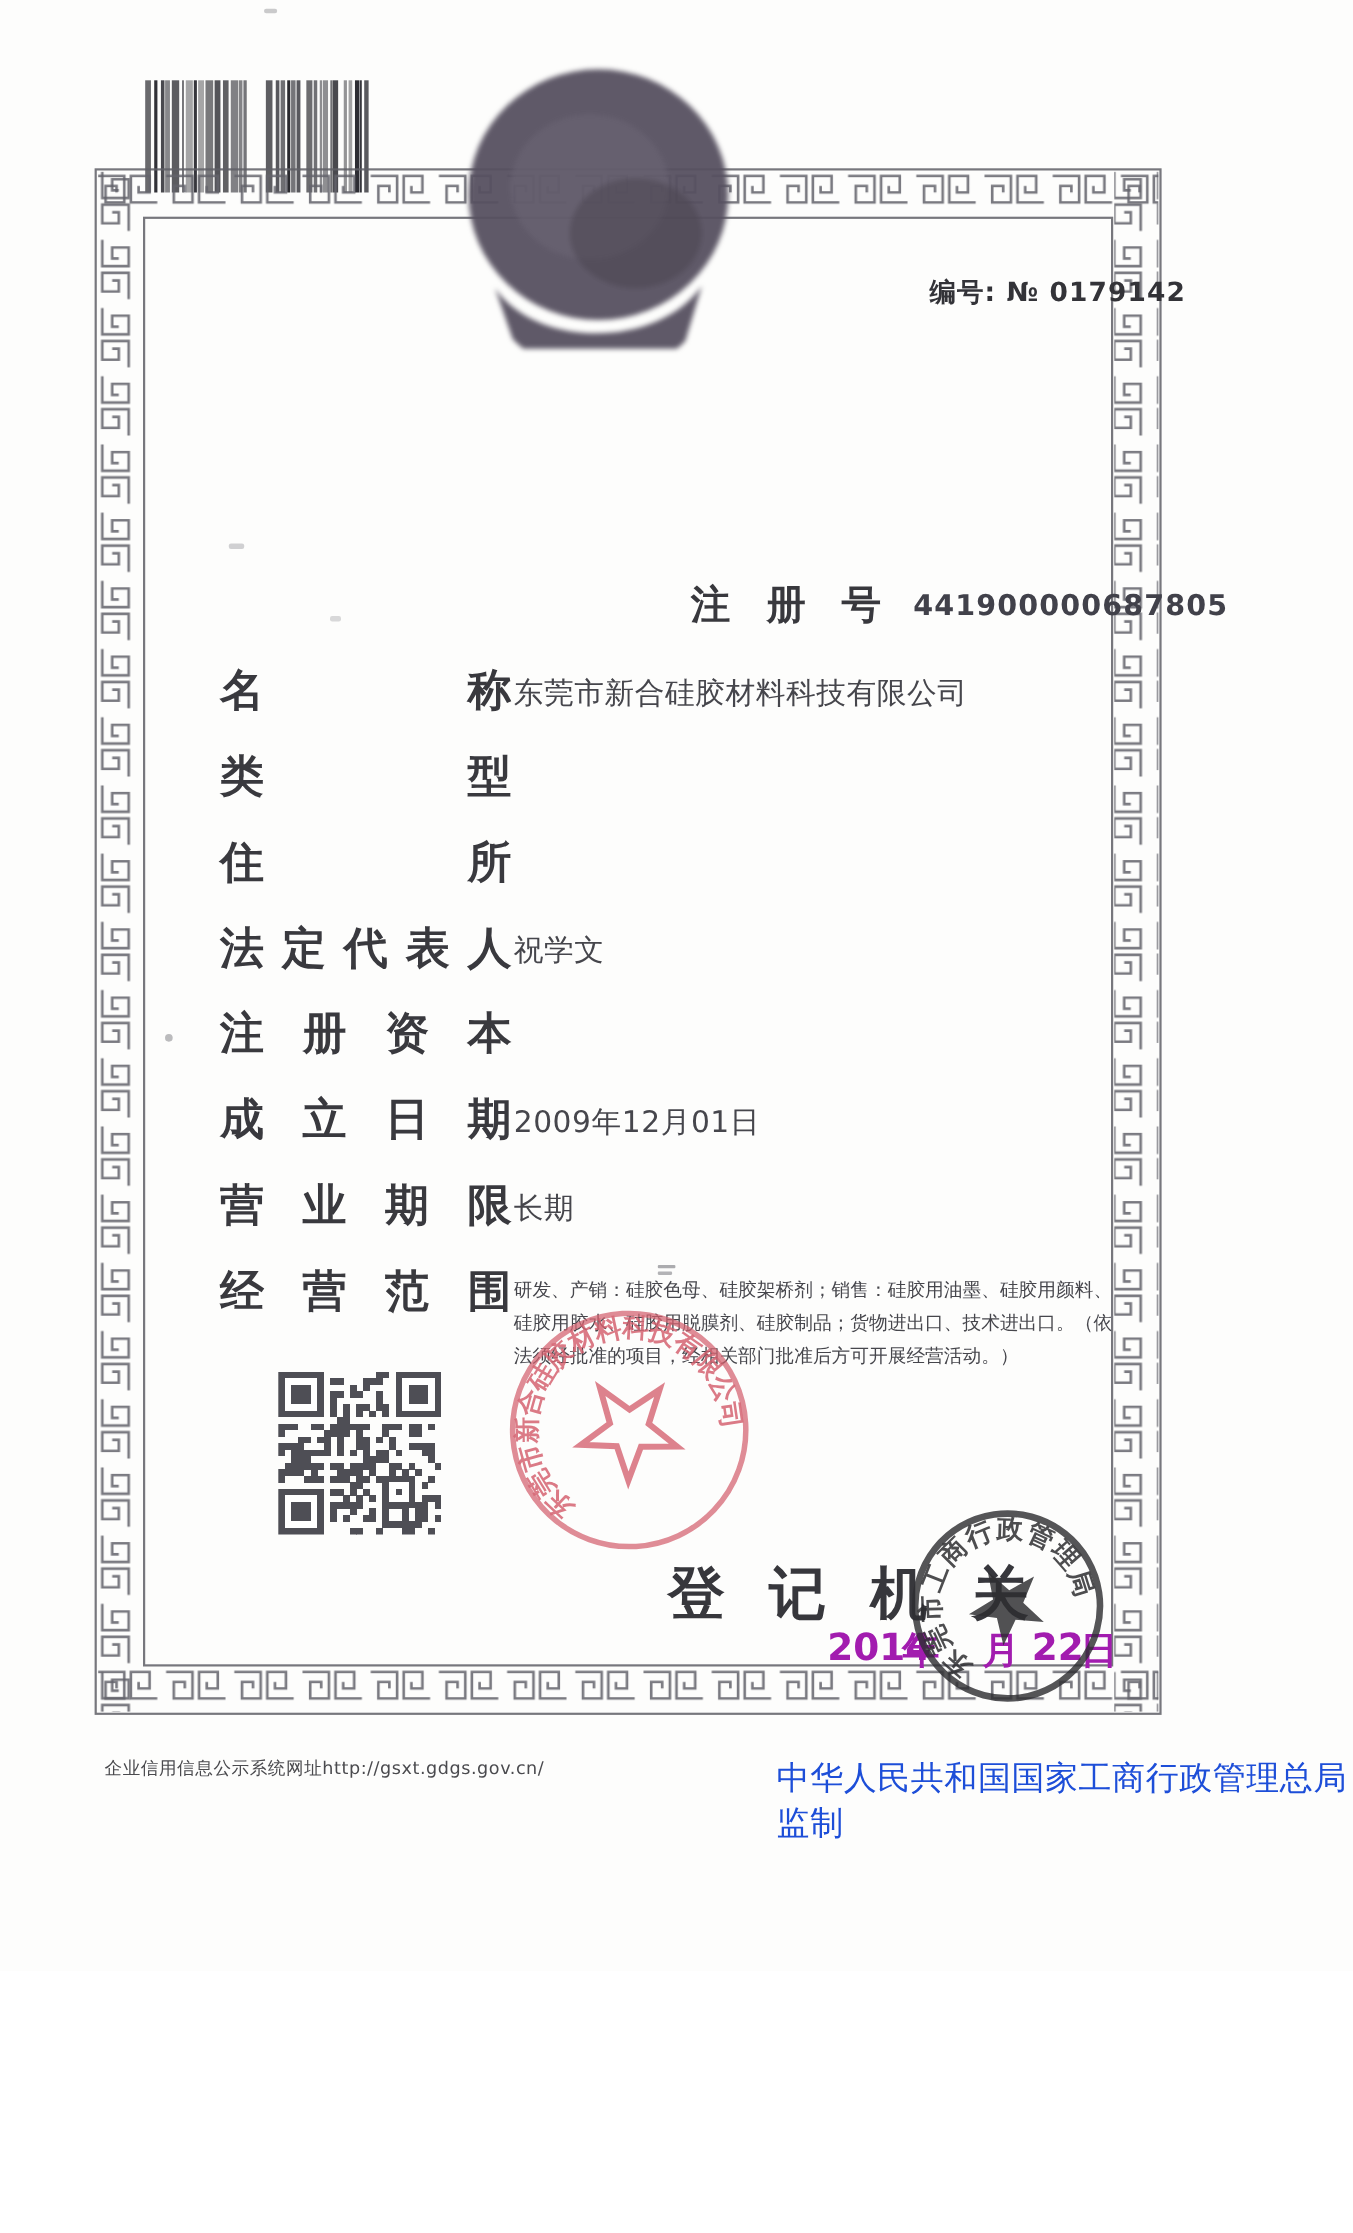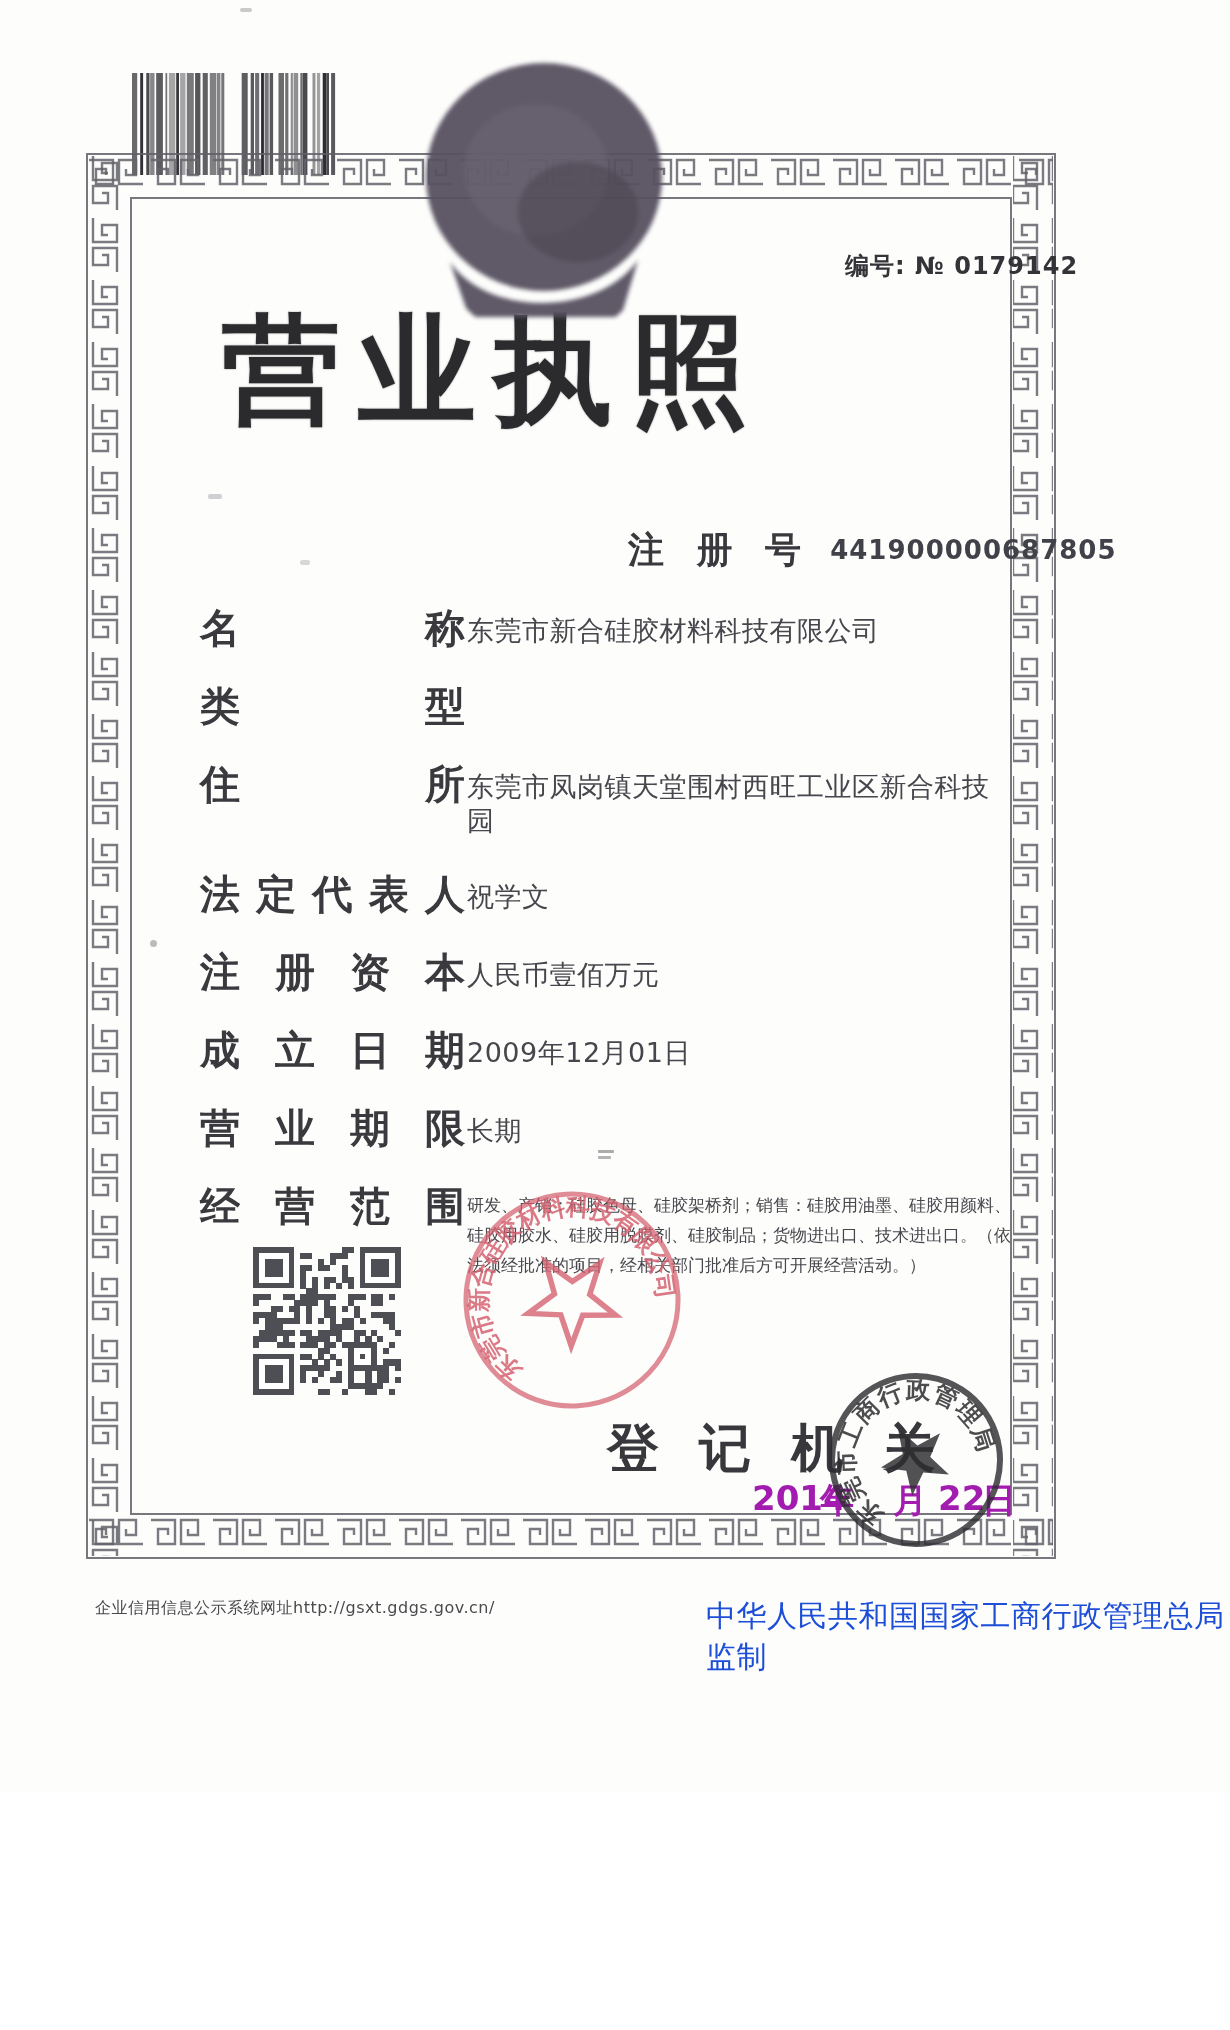--- a/index.html
+++ b/index.html
@@ -129,21 +129,20 @@
       <rect x="4" y="1364" width="964" height="40" fill="url(#gkH)"></rect>
       <rect x="4" y="4" width="40" height="1400" fill="url(#gkV)"></rect>
       <rect x="928" y="4" width="40" height="1400" fill="url(#gkV)"></rect>
       <rect x="2" y="2" width="968" height="1404" fill="none" stroke="#5f5f66" stroke-width="2" opacity="0.85"></rect>
       <rect x="46" y="46" width="880" height="1316" fill="none" stroke="#5f5f66" stroke-width="2" opacity="0.85"></rect>
     </svg>
   </div>
 
   <div class="serial">编号: № 0179142</div>
 
-  <div class="title">营业执照</div>
 
   <div class="regline">
     <span class="rlab">注 册 号</span>
     <span class="rval">441900000687805</span>
   </div>
 
   <div class="fields">
     <div class="frow">
       <div class="flabel">
           <span>名</span>
@@ -157,42 +156,40 @@
           <span>类</span>
           <span>型</span>
         </div>
     </div>
 
     <div class="frow">
       <div class="flabel">
           <span>住</span>
           <span>所</span>
         </div>
-      <div class="fvalue">东莞市凤岗镇天堂围村西旺工业区新合科技园</div>
     </div>
 
     <div class="frow">
       <div class="flabel">
           <span>法</span>
           <span>定</span>
           <span>代</span>
           <span>表</span>
           <span>人</span>
         </div>
       <div class="fvalue">祝学文</div>
     </div>
 
     <div class="frow">
       <div class="flabel">
           <span>注</span>
           <span>册</span>
           <span>资</span>
           <span>本</span>
         </div>
-      <div class="fvalue">人民币壹佰万元</div>
     </div>
 
     <div class="frow">
       <div class="flabel">
           <span>成</span>
           <span>立</span>
           <span>日</span>
           <span>期</span>
         </div>
       <div class="fvalue">2009年12月01日</div>

